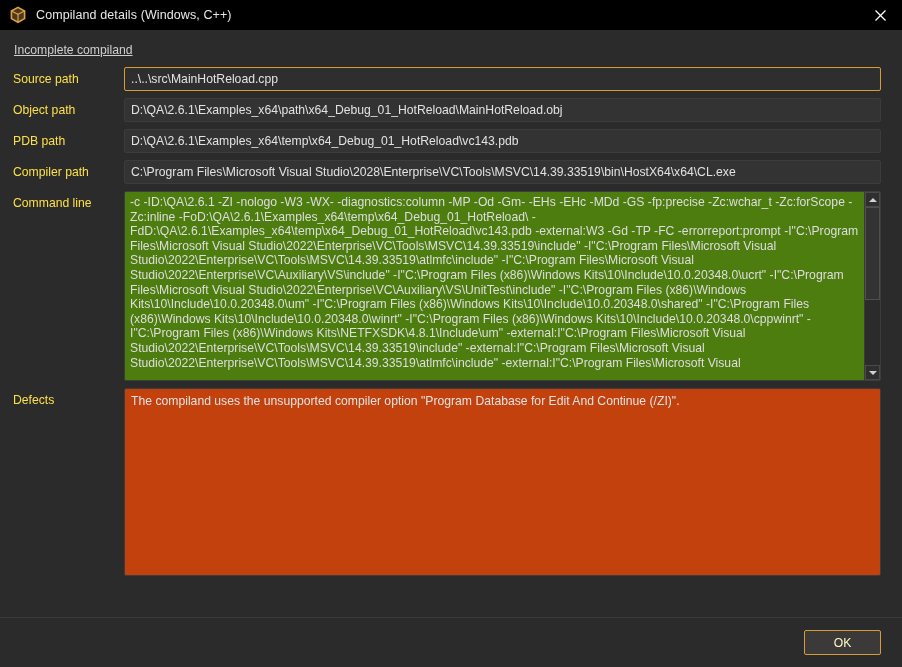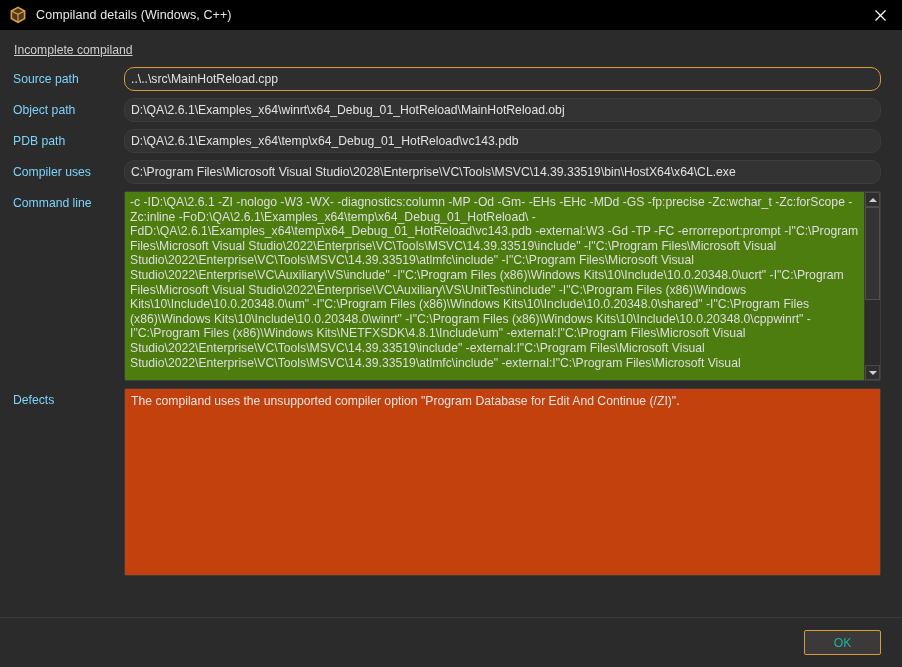--- a/index.html
+++ b/index.html
@@ -82,31 +82,31 @@
 
   
   .form-row {
     display: flex;
     align-items: flex-start;
     margin-bottom: 7px;
   }
   .form-label {
     width: 111px;
     min-width: 111px;
-    color: #7dd3fc;
+    color: #fde047;
     font-size: 12.2px;
     padding-top: 5px;
     white-space: nowrap;
     box-sizing: border-box;
   }
   .field {
     flex: 1 1 auto;
     background: #333333;
     border: 1px solid #3c3c3c;
-    border-radius: 10px;
+    border-radius: 2px;
     color: #e2e2e2;
     font-size: 12.2px;
     padding: 4px 6px 4px 6px;
     box-sizing: border-box;
     height: 24px;
     line-height: 14px;
     overflow: hidden;
     white-space: nowrap;
     text-overflow: clip;
     cursor: text;
@@ -213,21 +213,21 @@
     justify-content: flex-end;
     padding: 0 21px 0 0;
     box-sizing: border-box;
   }
   .ok-button {
     width: 77px;
     height: 25px;
     background: #3c3a38;
     border: 1px solid #d79b3a;
     border-radius: 2px;
-    color: #14b8a6;
+    color: #fef9c3;
     font-size: 12.2px;
     display: flex;
     align-items: center;
     justify-content: center;
     cursor: default;
     box-sizing: border-box;
   }
 </style>
 </head>
 <body>
@@ -253,31 +253,31 @@
 
     <div class="group-title">Incomplete compiland</div>
 
     <div class="form-row">
       <div class="form-label">Source path</div>
       <div class="field focused">..\..\src\MainHotReload.cpp</div>
     </div>
 
     <div class="form-row">
       <div class="form-label">Object path</div>
-      <div class="field">D:\QA\2.6.1\Examples_x64\winrt\x64_Debug_01_HotReload\MainHotReload.obj</div>
+      <div class="field">D:\QA\2.6.1\Examples_x64\path\x64_Debug_01_HotReload\MainHotReload.obj</div>
     </div>
 
     <div class="form-row">
       <div class="form-label">PDB path</div>
       <div class="field">D:\QA\2.6.1\Examples_x64\temp\x64_Debug_01_HotReload\vc143.pdb</div>
     </div>
 
 
     <div class="form-row">
-      <div class="form-label">Compiler uses</div>
+      <div class="form-label">Compiler path</div>
       <div class="field">C:\Program Files\Microsoft Visual Studio\2028\Enterprise\VC\Tools\MSVC\14.39.33519\bin\HostX64\x64\CL.exe</div>
     </div>
 
     <div class="form-row">
       <div class="form-label">Command line</div>
       <div class="cmd-wrap">
         <div class="cmd-text">-c -ID:\QA\2.6.1 -ZI -nologo -W3 -WX- -diagnostics:column -MP -Od -Gm- -EHs -EHc -MDd -GS -fp:precise -Zc:wchar_t -Zc:forScope -Zc:inline -FoD:\QA\2.6.1\Examples_x64\temp\x64_Debug_01_HotReload\ -FdD:\QA\2.6.1\Examples_x64\temp\x64_Debug_01_HotReload\vc143.pdb -external:W3 -Gd -TP -FC -errorreport:prompt -I"C:\Program Files\Microsoft Visual Studio\2022\Enterprise\VC\Tools\MSVC\14.39.33519\include" -I"C:\Program Files\Microsoft Visual Studio\2022\Enterprise\VC\Tools\MSVC\14.39.33519\atlmfc\include" -I"C:\Program Files\Microsoft Visual Studio\2022\Enterprise\VC\Auxiliary\VS\include" -I"C:\Program Files (x86)\Windows Kits\10\Include\10.0.20348.0\ucrt" -I"C:\Program Files\Microsoft Visual Studio\2022\Enterprise\VC\Auxiliary\VS\UnitTest\include" -I"C:\Program Files (x86)\Windows Kits\10\Include\10.0.20348.0\um" -I"C:\Program Files (x86)\Windows Kits\10\Include\10.0.20348.0\shared" -I"C:\Program Files (x86)\Windows Kits\10\Include\10.0.20348.0\winrt" -I"C:\Program Files (x86)\Windows Kits\10\Include\10.0.20348.0\cppwinrt" -I"C:\Program Files (x86)\Windows Kits\NETFXSDK\4.8.1\Include\um" -external:I"C:\Program Files\Microsoft Visual Studio\2022\Enterprise\VC\Tools\MSVC\14.39.33519\include" -external:I"C:\Program Files\Microsoft Visual Studio\2022\Enterprise\VC\Tools\MSVC\14.39.33519\atlmfc\include" -external:I"C:\Program Files\Microsoft Visual</div>
         <div class="vscroll">
           <div class="sb-btn">
             <span class="arrow-up"></span>

